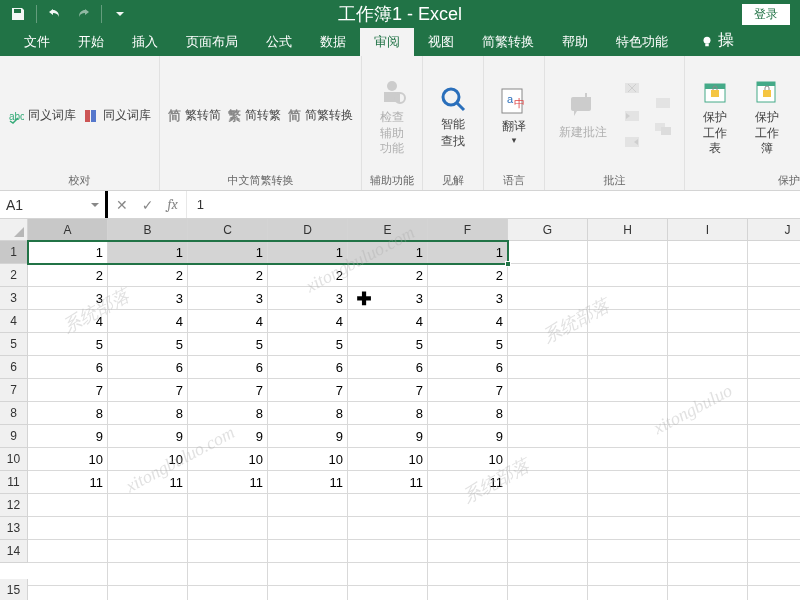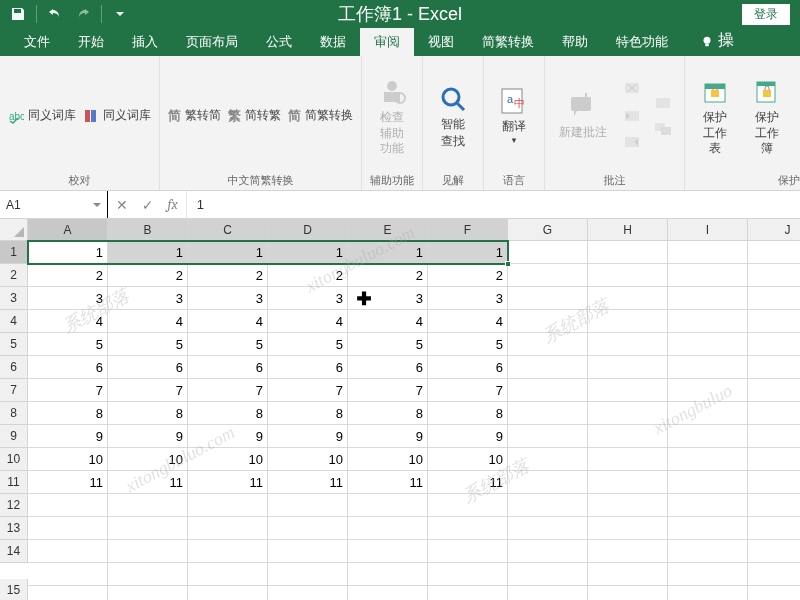--- a/index.html
+++ b/index.html
@@ -29,21 +29,21 @@
 .rb-big { display: flex; flex-direction: column; align-items: center; justify-content: center; font-size: 12px; color: #444; padding: 4px 8px; cursor: pointer; gap: 2px; text-align: center; line-height: 1.2; }
 .rb-big.disabled { color: #b0b0b0; }
 .icon16 { width: 16px; height: 16px; flex-shrink: 0; }
 .icon32 { width: 32px; height: 32px; }
 .ink-icons { display: flex; gap: 6px; justify-content: center; }
 .ink-icons .icon16 { width: 20px; height: 20px; }
 .comment-group { display: flex; }
 
 
 .fx-row { height: 28px; border-bottom: 1px solid #d4d4d4; display: flex; align-items: center; background: #fff; }
-.name-box { width: 108px; height: 100%; border-right: 1px solid #000000; display: flex; align-items: center; padding: 0 6px; font-size: 12px; color: #333; position: relative; }
+.name-box { width: 108px; height: 100%; border-right: 3px solid #000000; display: flex; align-items: center; padding: 0 6px; font-size: 14px; color: #333; position: relative; }
 .name-box::after { content: ""; position: absolute; right: 6px; top: 50%; border: 4px solid transparent; border-top-color: #888; transform: translateY(-2px); }
 .fx-btns { display: flex; align-items: center; height: 100%; padding: 0 8px; gap: 14px; border-right: 1px solid #e8e8e8; }
 .fx-btn { color: #888; font-size: 14px; cursor: pointer; }
 .fx-italic { font-style: italic; font-family: "Cambria", serif; }
 .fx-input { flex: 1; padding: 0 10px; font-size: 13px; color: #333; }
 
 
 .grid-area { position: relative; overflow: hidden; height: calc(600px - 28px - 28px - 135px - 28px); background: #fff; }
 .corner { position: absolute; left: 0; top: 0; width: 28px; height: 22px; background: #f0f0f0; border-right: 1px solid #d4d4d4; border-bottom: 1px solid #d4d4d4; }
 .corner::before { content: ""; position: absolute; right: 3px; bottom: 3px; width: 0; height: 0; border-style: solid; border-width: 0 0 10px 10px; border-color: transparent transparent #b7b7b7 transparent; }

